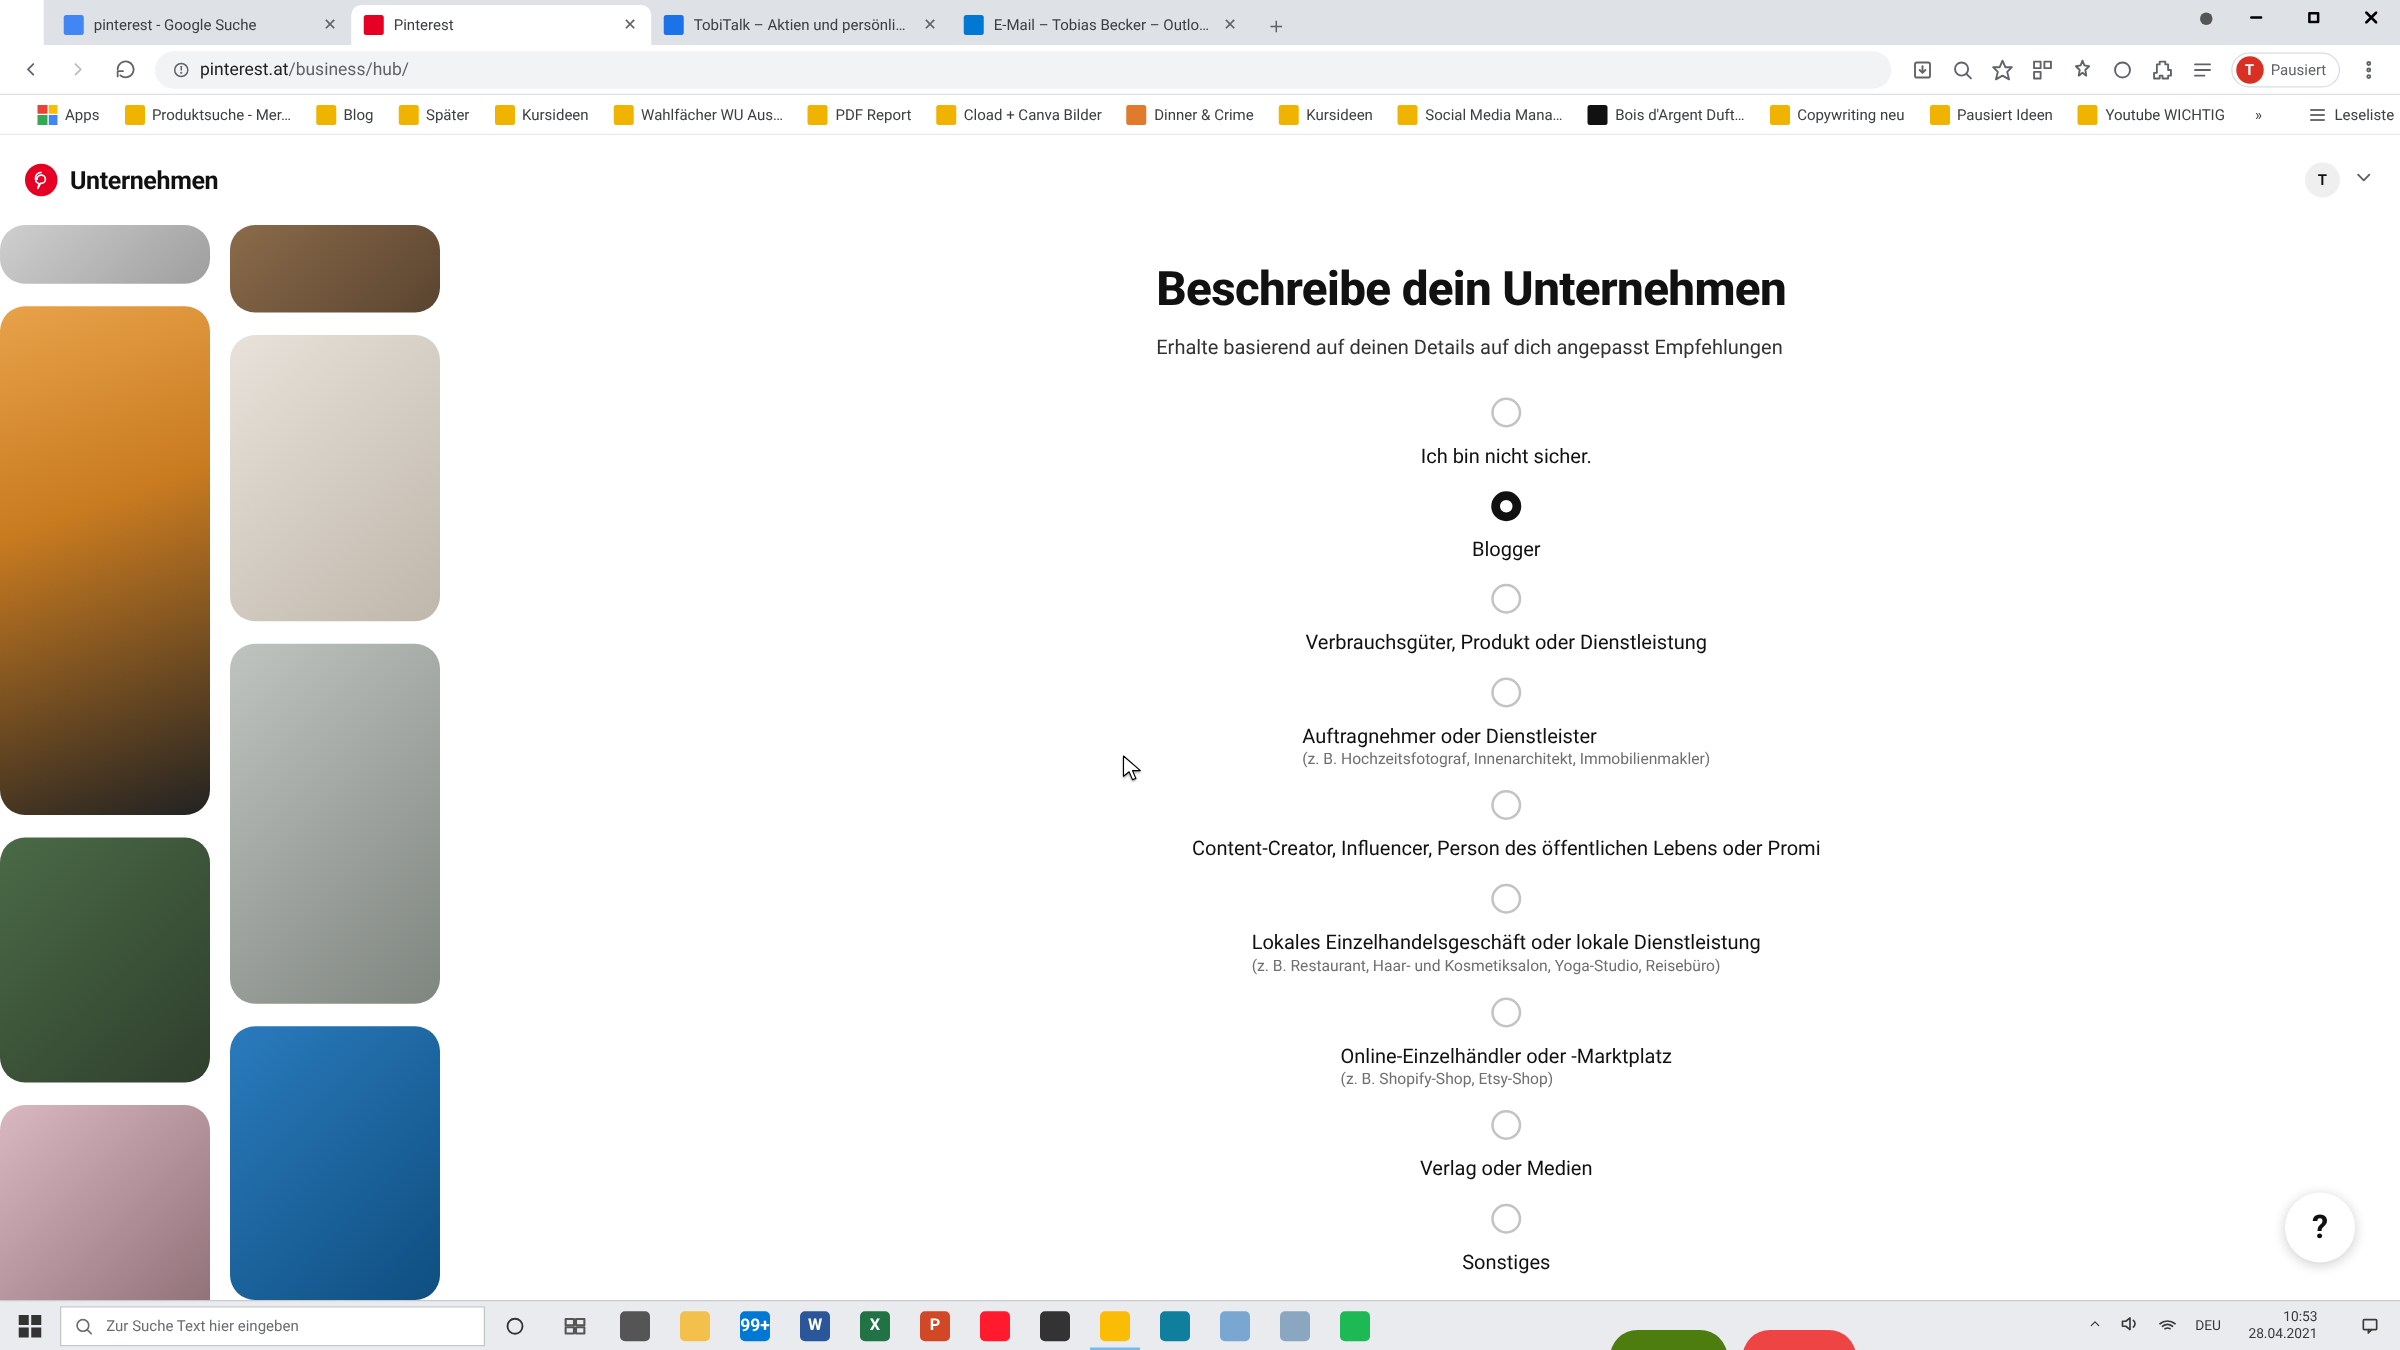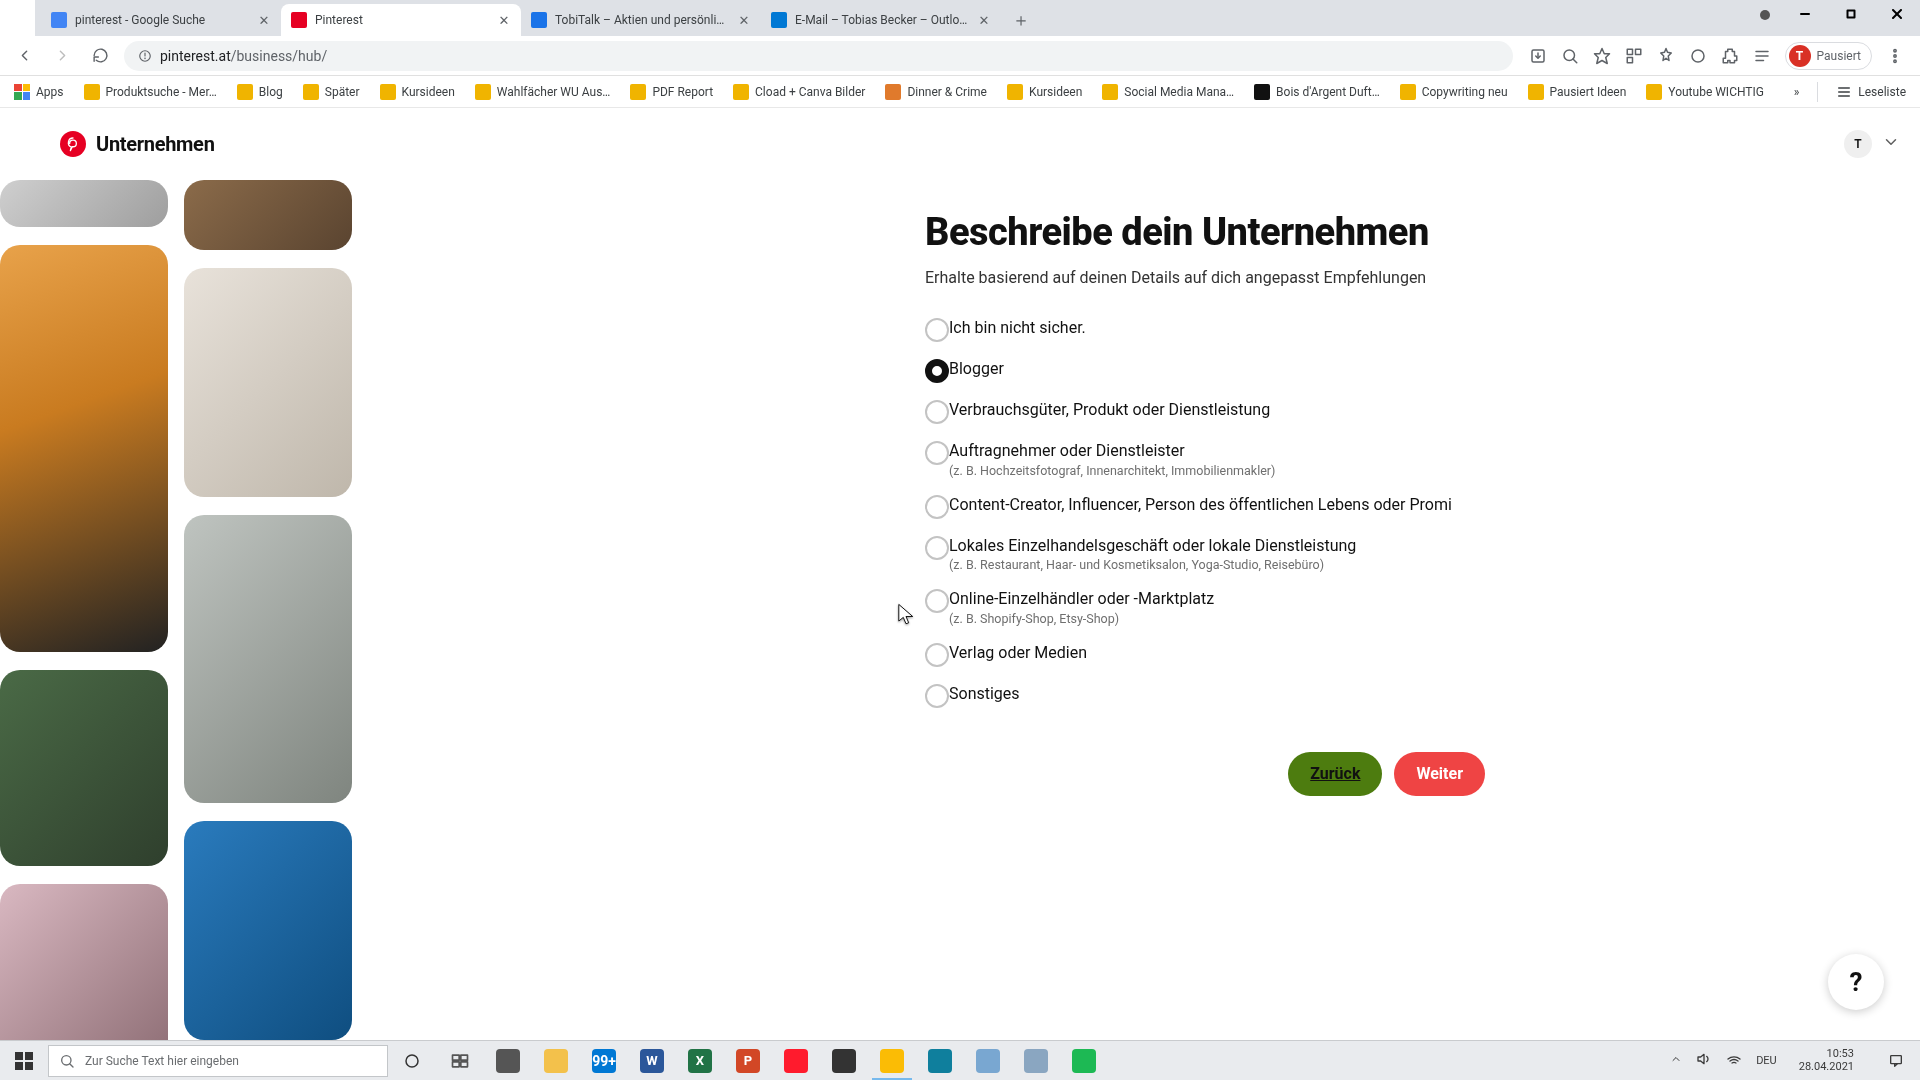--- a/index.html
+++ b/index.html
@@ -44,28 +44,28 @@
   .addr-right { display:flex; align-items:center; gap: 14px; color:#5f6368; padding: 0 6px; }
   .addr-right .small-ic { width: 18px; height: 18px; display:flex; align-items:center; justify-content:center; }
   .profile-pill {
     height: 28px; border-radius: 14px; border: 1px solid #dadce0; display:flex; align-items:center;
     gap: 6px; padding: 0 10px 0 3px; font-size: 12px; color:#5f6368;
   }
   .profile-pill .avatar { width: 22px; height: 22px; border-radius: 50%; background: #d93025; color:#fff; display:flex; align-items:center; justify-content:center; font-size:12px; font-weight:bold; }
 
   .bookmarks {
     height: 32px; background:#fff; display:flex; align-items:center; gap: 4px;
-    padding: 0 6px; border-bottom: 1px solid #e8e8e8; font-size: 12px; color:#3c4043;
+    padding: 0 22px; border-bottom: 1px solid #e8e8e8; font-size: 12px; color:#3c4043;
   }
   .bm { display:flex; align-items:center; gap: 6px; padding: 4px 8px; border-radius: 4px; white-space:nowrap; }
   .bm .bm-ic { width: 16px; height: 16px; border-radius: 2px; }
   .bm-spacer { flex:1; }
 
   
-  .page { position: relative; height: calc(1080px - 36px - 40px - 32px - 40px); background:#fff;padding-left:40px; }
+  .page { position: relative; height: calc(1080px - 36px - 40px - 32px - 40px); background:#fff; }
   .pinterest-header {
     height: 72px; display:flex; align-items:center; justify-content:space-between;
     padding: 0 20px;
   }
   .pin-left { display:flex; align-items:center; gap: 10px; }
   .pin-logo { width: 26px; height:26px; border-radius:50%; background:#e60023; display:flex; align-items:center; justify-content:center; color:#fff; font-weight:bold; font-size:16px; }
   .pin-brand { font-size: 20px; font-weight: 700; color:#111; letter-spacing: -0.3px; }
   .pin-right { display:flex; align-items:center; gap: 10px; }
   .acct-badge { width: 28px; height: 28px; border-radius: 50%; background:#efefef; color:#111; display:flex; align-items:center; justify-content:center; font-size:12px; font-weight:600; }
   .chev-down { color:#5f5f5f; }
@@ -84,21 +84,21 @@
   .tb2 { height: 230px; background: linear-gradient(135deg,#e8e2da,#bfb7ab); }
   .tb3 { height: 290px; background: linear-gradient(135deg,#bfc4c0,#7f857f); }
   .tb4 { height: 220px; background: linear-gradient(135deg,#2a7bbd,#0f4e80); }
 
   
   .form-wrap { flex:1; display:flex; justify-content:center; }
   .form { width: 560px; margin-left: 130px; padding-top: 30px; }
   .form h1 { font-size: 38px; font-weight: 800; color:#111; letter-spacing:-0.5px; margin-bottom: 14px; }
   .form .subtitle { font-size: 16px; color:#333; margin-bottom: 26px; }
   .options { display:flex; flex-direction:column; gap: 8px; }
-  .opt { display:flex; align-items:flex-start; padding: 4px 0; cursor:pointer; }
+  .opt { display:flex; align-items:center; gap: 12px; padding: 4px 0; cursor:pointer;flex-direction:column; }
   .radio {
     width: 24px; height: 24px; flex: 0 0 24px; border-radius:50%;
     border: 2px solid #c3c3c3; margin-top: 1px; background:#fff;
   }
   .radio.selected { border: 7px solid #111; }
   .opt .lbls { display:flex; flex-direction:column; }
   .opt .label { font-size: 16px; color:#111; line-height: 1.35; }
   .opt .hint { font-size: 12.5px; color:#6f6f6f; margin-top: 1px; }
 
   .actions { display:flex; justify-content:flex-end; gap: 12px; margin-top: 40px; }

